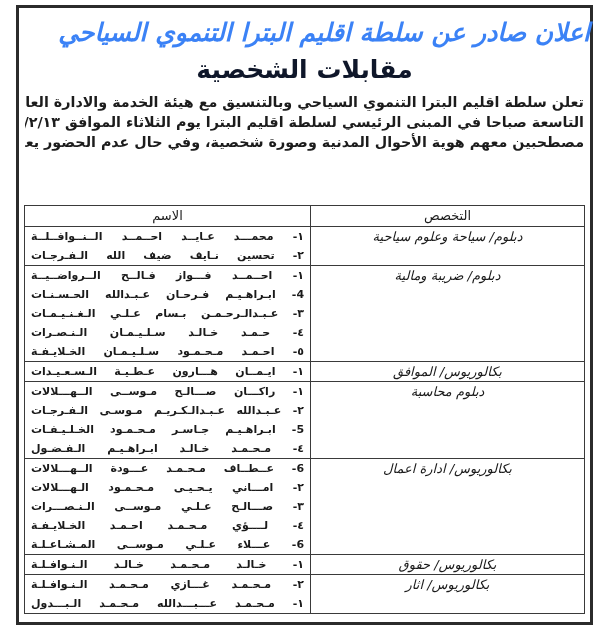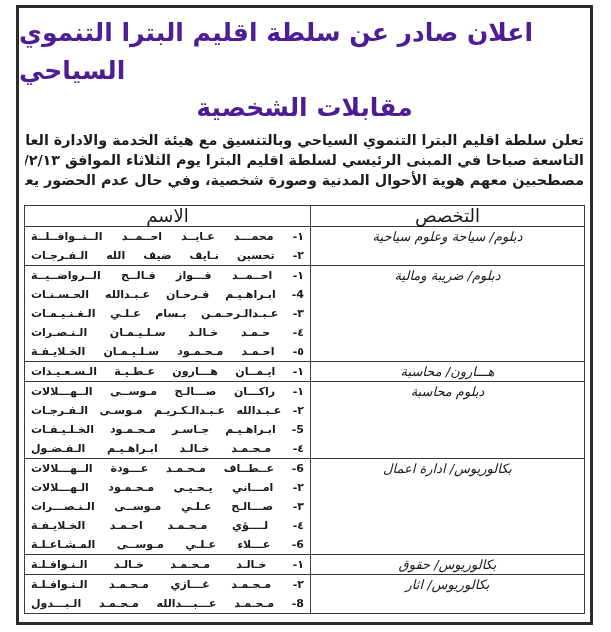--- a/index.html
+++ b/index.html
@@ -19,34 +19,35 @@
       position: absolute;
       left: 16px;
       top: 5px;
       width: 571px;
       height: 614px;
       border: 3px solid #2b2b2b;
       background: #ffffff;
       direction: rtl;
     }
     .title {
-      text-align: left;
+      text-align: right;
       font-weight: bold;
       font-size: 25px;
       line-height: 38px;
       margin: 6px 0 0 0;
-      color: #4c1d95;
+      color: #3b82f6;
+      font-style: italic;
     }
     .subtitle {
       text-align: center;
       font-weight: bold;
       font-size: 25px;
       line-height: 36px;
       margin: 0;
-      color: #4c1d95;
+      color: #0f172a;
     }
     .body-text {
       margin: 4px 6px 0 6px;
       font-size: 14.3px;
       line-height: 20px;
       font-weight: bold;
       text-align: justify;
       text-align-last: right;
       color: #1c1c1c;
     }
@@ -72,21 +73,21 @@
     table.interviews th,
     table.interviews td {
       border: 1px solid #3a3a3a;
       padding: 0 6px;
       vertical-align: top;
     }
     table.interviews th {
       height: 20px;
       font-weight: normal;
       text-align: center;
-      font-size: 18px;
+      font-size: 13px;
       line-height: 20px;
       margin-top: 8px;
     }
     .col-spec { width: 274px; }
     .col-names { width: 275px; }
     td.spec {
       text-align: center;
       font-size: 13px;
       line-height: 19px;
       padding-top: 1px;
@@ -140,21 +141,21 @@
           <td class="spec">دبلوم/ ضريبة ومالية</td>
           <td class="names">
             <span class="name-line">١- احــمــد فـــواز فـالــح الــرواضــيــة</span>
             <span class="name-line">4- ابـراهـيـم فـرحـان عـبـدالله الحـسـنـات</span>
             <span class="name-line">٣- عـبـدالـرحـمـن بـسام عـلـي الـغـنـيـمـات</span>
             <span class="name-line">٤- حـمـد خـالـد سـلـيـمـان الـنـصـرات</span>
             <span class="name-line">٥- احـمـد مـحـمـود سـلـيـمـان الخـلايـفـة</span>
           </td>
         </tr>
         <tr>
-          <td class="spec">هـــارون/ محاسبة</td>
+          <td class="spec">بكالوريوس/ الموافق</td>
           <td class="names">
             <span class="name-line">١- ايـمــان هـــارون عـطـيـة الـسـعـيـدات</span>
           </td>
         </tr>
         <tr>
           <td class="spec">دبلوم محاسبة</td>
           <td class="names">
             <span class="name-line">١- راكـــان صـــالـح مـوســى الــهـــلالات</span>
             <span class="name-line">٢- عـبـدالله عـبـدالـكـريـم مـوسـى الـفـرجـات</span>
             <span class="name-line">5- ابـراهـيـم جـاسـر مـحـمـود الخـلـيـفـات</span>
@@ -174,18 +175,18 @@
         <tr>
           <td class="spec">بكالوريوس/ حقوق</td>
           <td class="names">
             <span class="name-line">١- خـالـد مـحـمـد خـالـد الـنـوافـلـة</span>
           </td>
         </tr>
         <tr>
           <td class="spec">بكالوريوس/ اثار</td>
           <td class="names">
             <span class="name-line">٢- مـحـمـد غـــازي مـحـمـد الـنـوافـلـة</span>
-            <span class="name-line">8- مـحـمـد عـــبـــدالله مـحـمـد الـبـــدول</span>
+            <span class="name-line">١- مـحـمـد عـــبـــدالله مـحـمـد الـبـــدول</span>
           </td>
         </tr>
       </tbody>
   </table>
 </div>
 
 </body></html>

